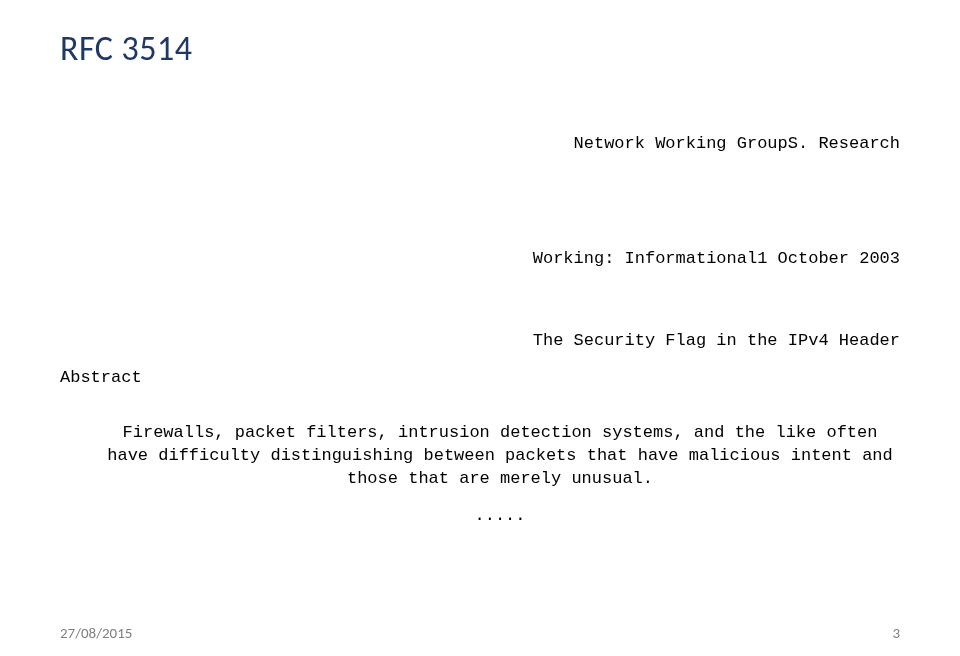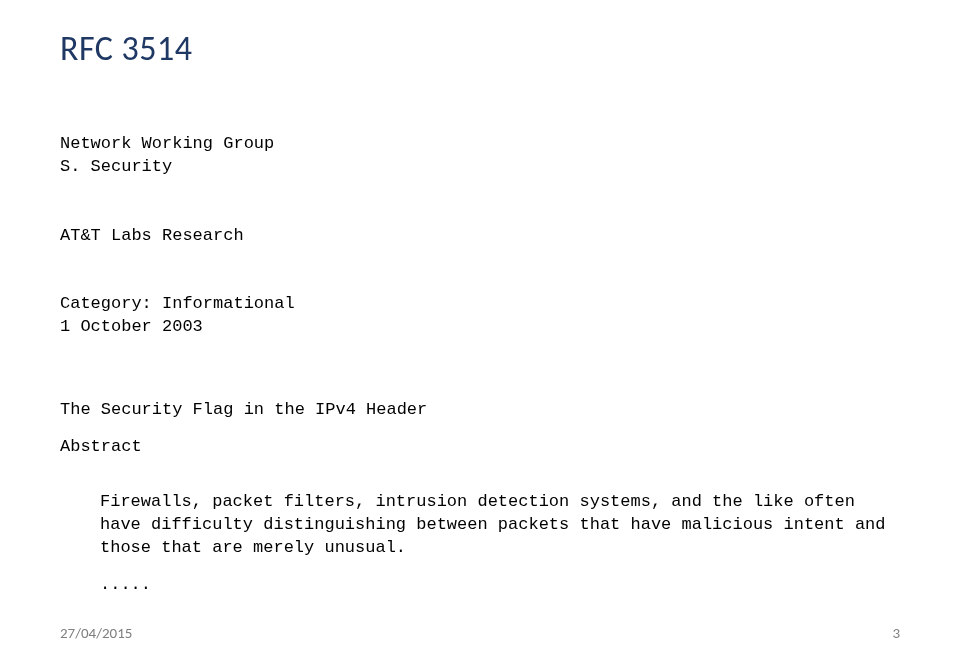--- a/index.html
+++ b/index.html
@@ -23,33 +23,33 @@
     color: #000000;
     line-height: 1.35;
     white-space: pre;
   }
   .header-block {
     margin-bottom: 14px;
   }
   .header-row {
     display: flex;
     justify-content: flex-end;
-    flex-direction: column;
   }
   .subtitle-row {
-    text-align: left;
+    text-align: right;
     margin-top: 14px;
     margin-bottom: 14px;
   }
   .abstract-label {
     margin-bottom: 32px;
   }
   .indent-block {
     padding-left: 40px;
     white-space: pre-wrap;
+    text-align: center;
   }
   .para {
     margin-bottom: 14px;
   }
   .footer {
     position: absolute;
     left: 0;
     right: 0;
     bottom: 14px;
     padding: 0 60px;
@@ -63,38 +63,37 @@
 </head>
 <body>
 
 <div class="page">
 
   <div class="title">RFC 3514</div>
 
   <div class="mono header-block">
     <div class="header-row">
       <span>Network Working Group</span>
-      <span>S. Security</span>
+      <span>S. Research</span>
     </div>
     <div class="header-row">
-      <span>AT&amp;T Labs Research</span>
     </div>
     <div class="header-row">
-      <span>Category: Informational</span>
+      <span>Working: Informational</span>
       <span>1 October 2003</span>
     </div>
   </div>
 
   <div class="mono subtitle-row">The Security Flag in the IPv4 Header</div>
 
   <div class="mono abstract-label">Abstract</div>
 
   <div class="mono indent-block para">Firewalls, packet filters, intrusion detection systems, and the like often have difficulty distinguishing between packets that have malicious intent and those that are merely unusual.</div>
 
   <div class="mono indent-block para">.....</div>
 
 
   <div class="footer">
-    <span>27/04/2015</span>
+    <span>27/08/2015</span>
     <span>3</span>
   </div>
 
 </div>
 
 </body></html>

